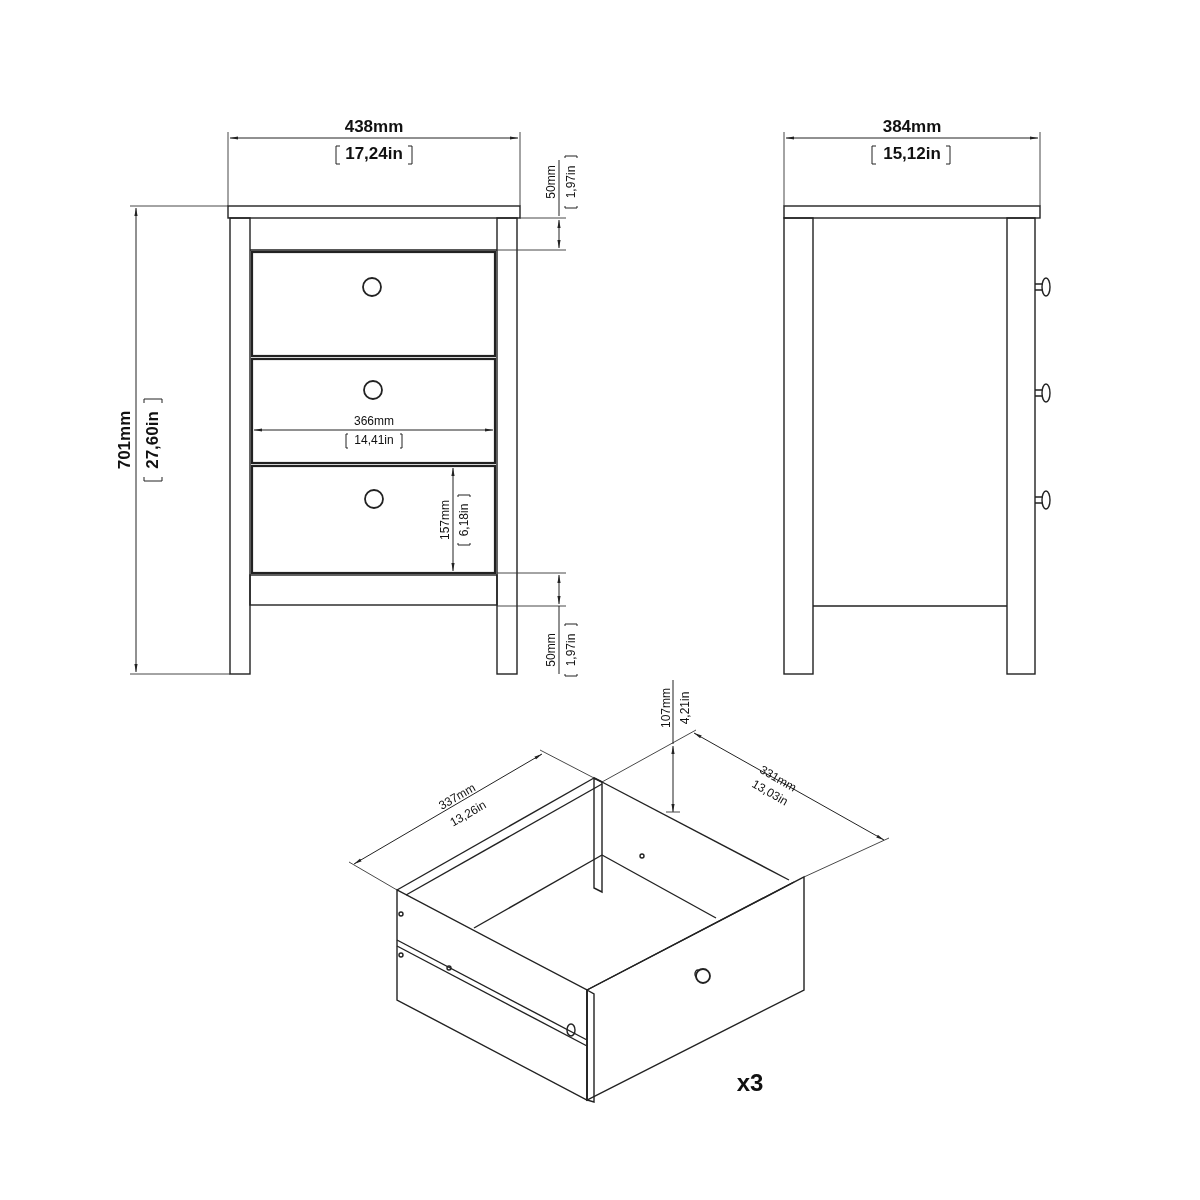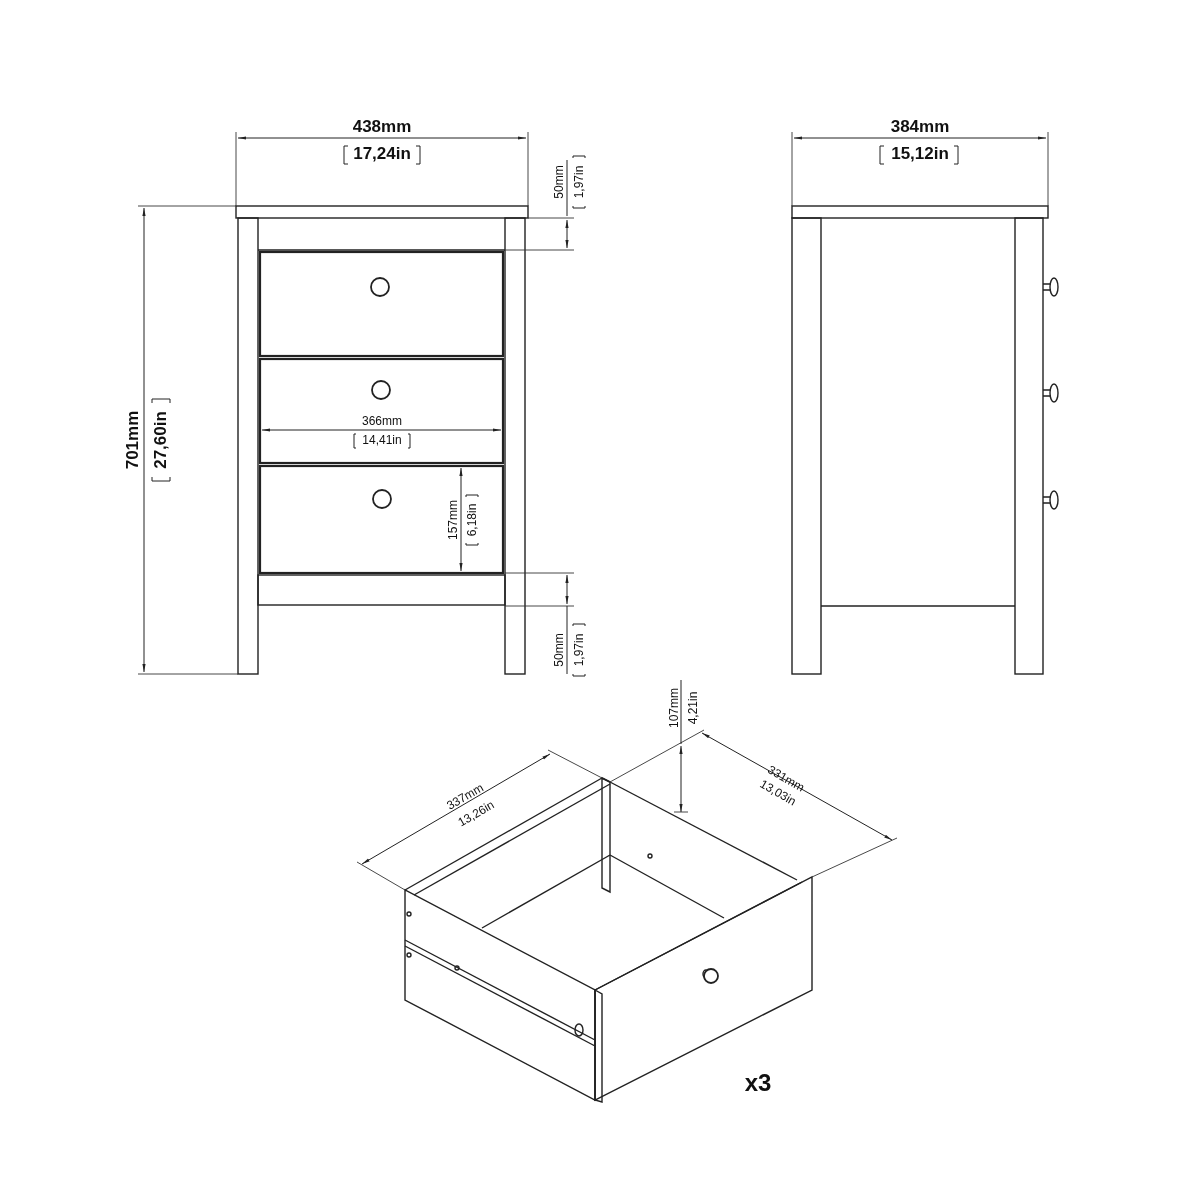--- a/index.html
+++ b/index.html
@@ -1,17 +1,17 @@
 <!DOCTYPE html>
 <html><head>
 <meta charset="utf-8">
 <style>
   html, body { margin: 0; padding: 0; background: #ffffff; }
   body { width: 1200px; height: 1200px; overflow: hidden; font-family: "Liberation Sans", sans-serif; }
-  #canvas { position: absolute; left: 12px; top: 0; width: 1105px; height: 1200px; text-align: right; }
+  #canvas { position: absolute; left: 4px; top: 0; width: 1105px; height: 1200px; text-align: right; }
   svg { display: block; }
   .ln { stroke: #222; stroke-width: 1.4; fill: none; }
   .ln-thick { stroke: #222; stroke-width: 2.2; fill: none; }
   .dim { stroke: #222; stroke-width: 1; fill: none; }
   .ext { stroke: #333; stroke-width: 0.9; fill: none; }
   .knob { stroke: #222; stroke-width: 1.8; fill: #fff; }
   .lbl-big { font-family: "Liberation Sans", sans-serif; font-weight: bold; font-size: 17px; fill: #111; }
   .lbl-sm { font-family: "Liberation Sans", sans-serif; font-size: 12px; fill: #111; }
   .lbl-x3 { font-family: "Liberation Sans", sans-serif; font-weight: bold; font-size: 24px; fill: #111; }
 </style>

